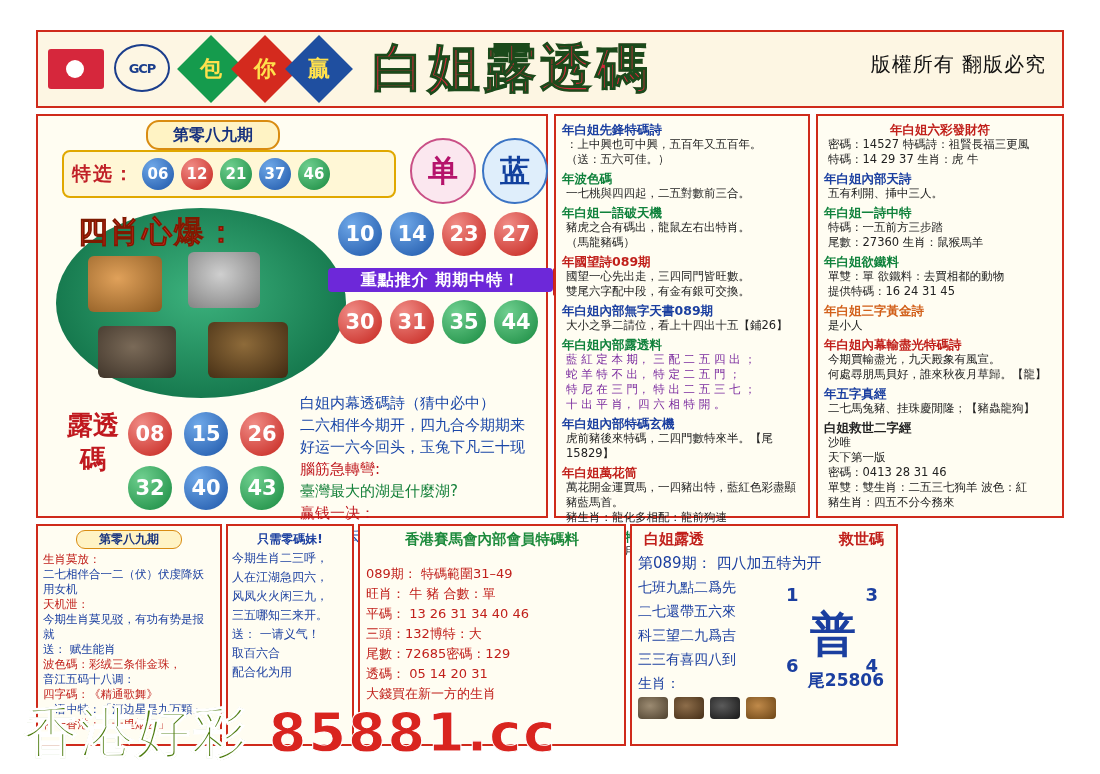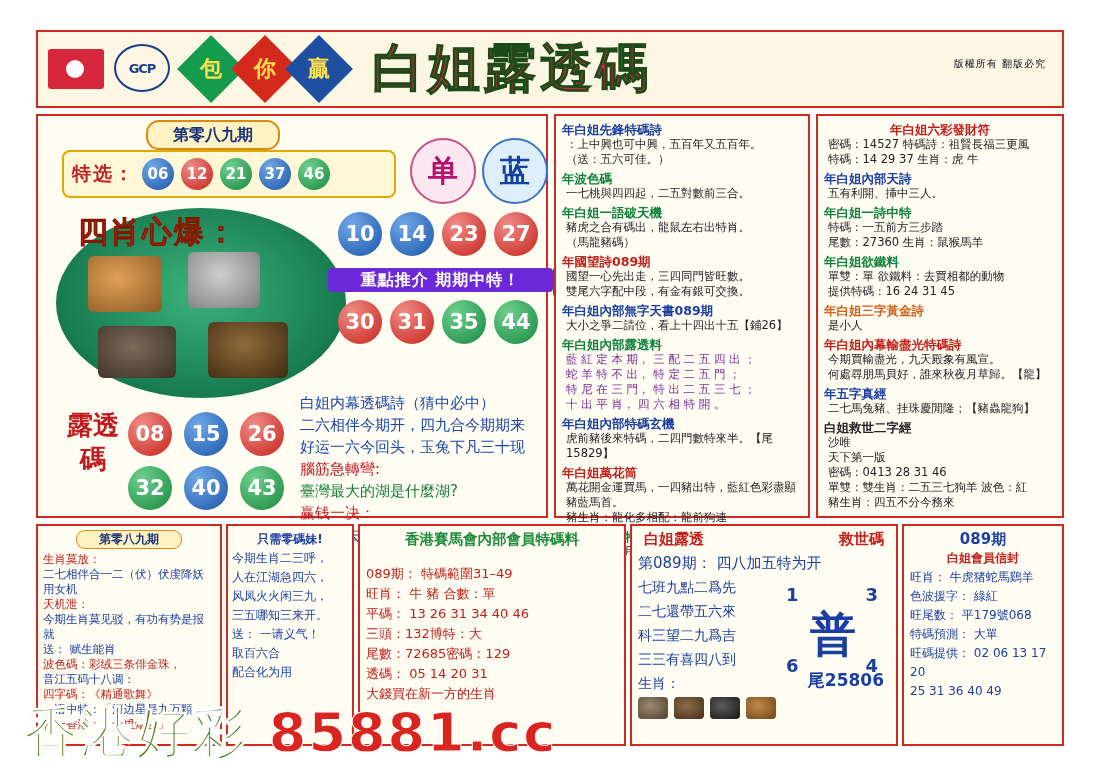--- a/index.html
+++ b/index.html
@@ -39,21 +39,21 @@
   .dia.r{background:#d42a1e;}
   .dia.b{background:#1f4fa0;}
   .title-main{
     margin-left:26px;font-size:52px;font-weight:bold;color:#d4273a;
     -webkit-text-stroke:1px #1b4a1b;
     letter-spacing:4px;
     font-family:"DejaVu Sans","Liberation Sans",sans-serif;
     flex:none;
   }
   .head-right{margin-left:auto;margin-right:16px;text-align:center;color:#111;}
-  .head-right .l1{font-size:10px;letter-spacing:1px;margin-bottom:10px;}
+  .head-right .l1{font-size:20px;letter-spacing:1px;margin-bottom:10px;}
   .head-right .l2{font-size:16px;color:#13287a;letter-spacing:1px;}
 
   
   .left-panel{
     position:absolute;left:36px;top:114px;width:512px;height:404px;
     border:2px solid #cf2a1b;background:#fffdf2;box-sizing:border-box;
   }
   .issue-badge{
     position:absolute;left:108px;top:4px;width:130px;height:26px;
     background:#fff3c4;border:2px solid #d98c12;border-radius:13px;
@@ -459,30 +459,20 @@
       <div class="pu-box">
         <span class="pu-n tl">1</span>
         <span class="pu-n tr">3</span>
         <span class="pu-big">普</span>
         <span class="pu-n bl">6</span>
         <span class="pu-n br">4</span>
       </div>
       <div style="position:absolute;right:12px;bottom:52px;font-size:17px;color:#1b3fa0;font-weight:bold">尾25806</div>
     </div>
 
-    <div class="box b5">
-      <div class="hdr" style="font-size:15px;color:#1b3fa0">089期</div>
-      <div class="l c-red" style="text-align:center;font-weight:bold">白姐會員信封</div>
-      <div class="l c-blue">旺肖：   牛虎猪蛇馬鷄羊</div>
-      <div class="l c-blue">色波援字：        綠紅</div>
-      <div class="l c-blue">旺尾数：   平179號068</div>
-      <div class="l c-blue">特碼預測：  大單</div>
-      <div class="l c-blue">旺碼提供：  02 06 13 17 20</div>
-      <div class="l c-blue">                 25 31 36 40 49</div>
-    </div>
   </div>
 
   <div class="wm">
     <span class="a">香港好彩</span>
     <span class="b">85881.cc</span>
   </div>
 
 </div>
 
 </body></html>

